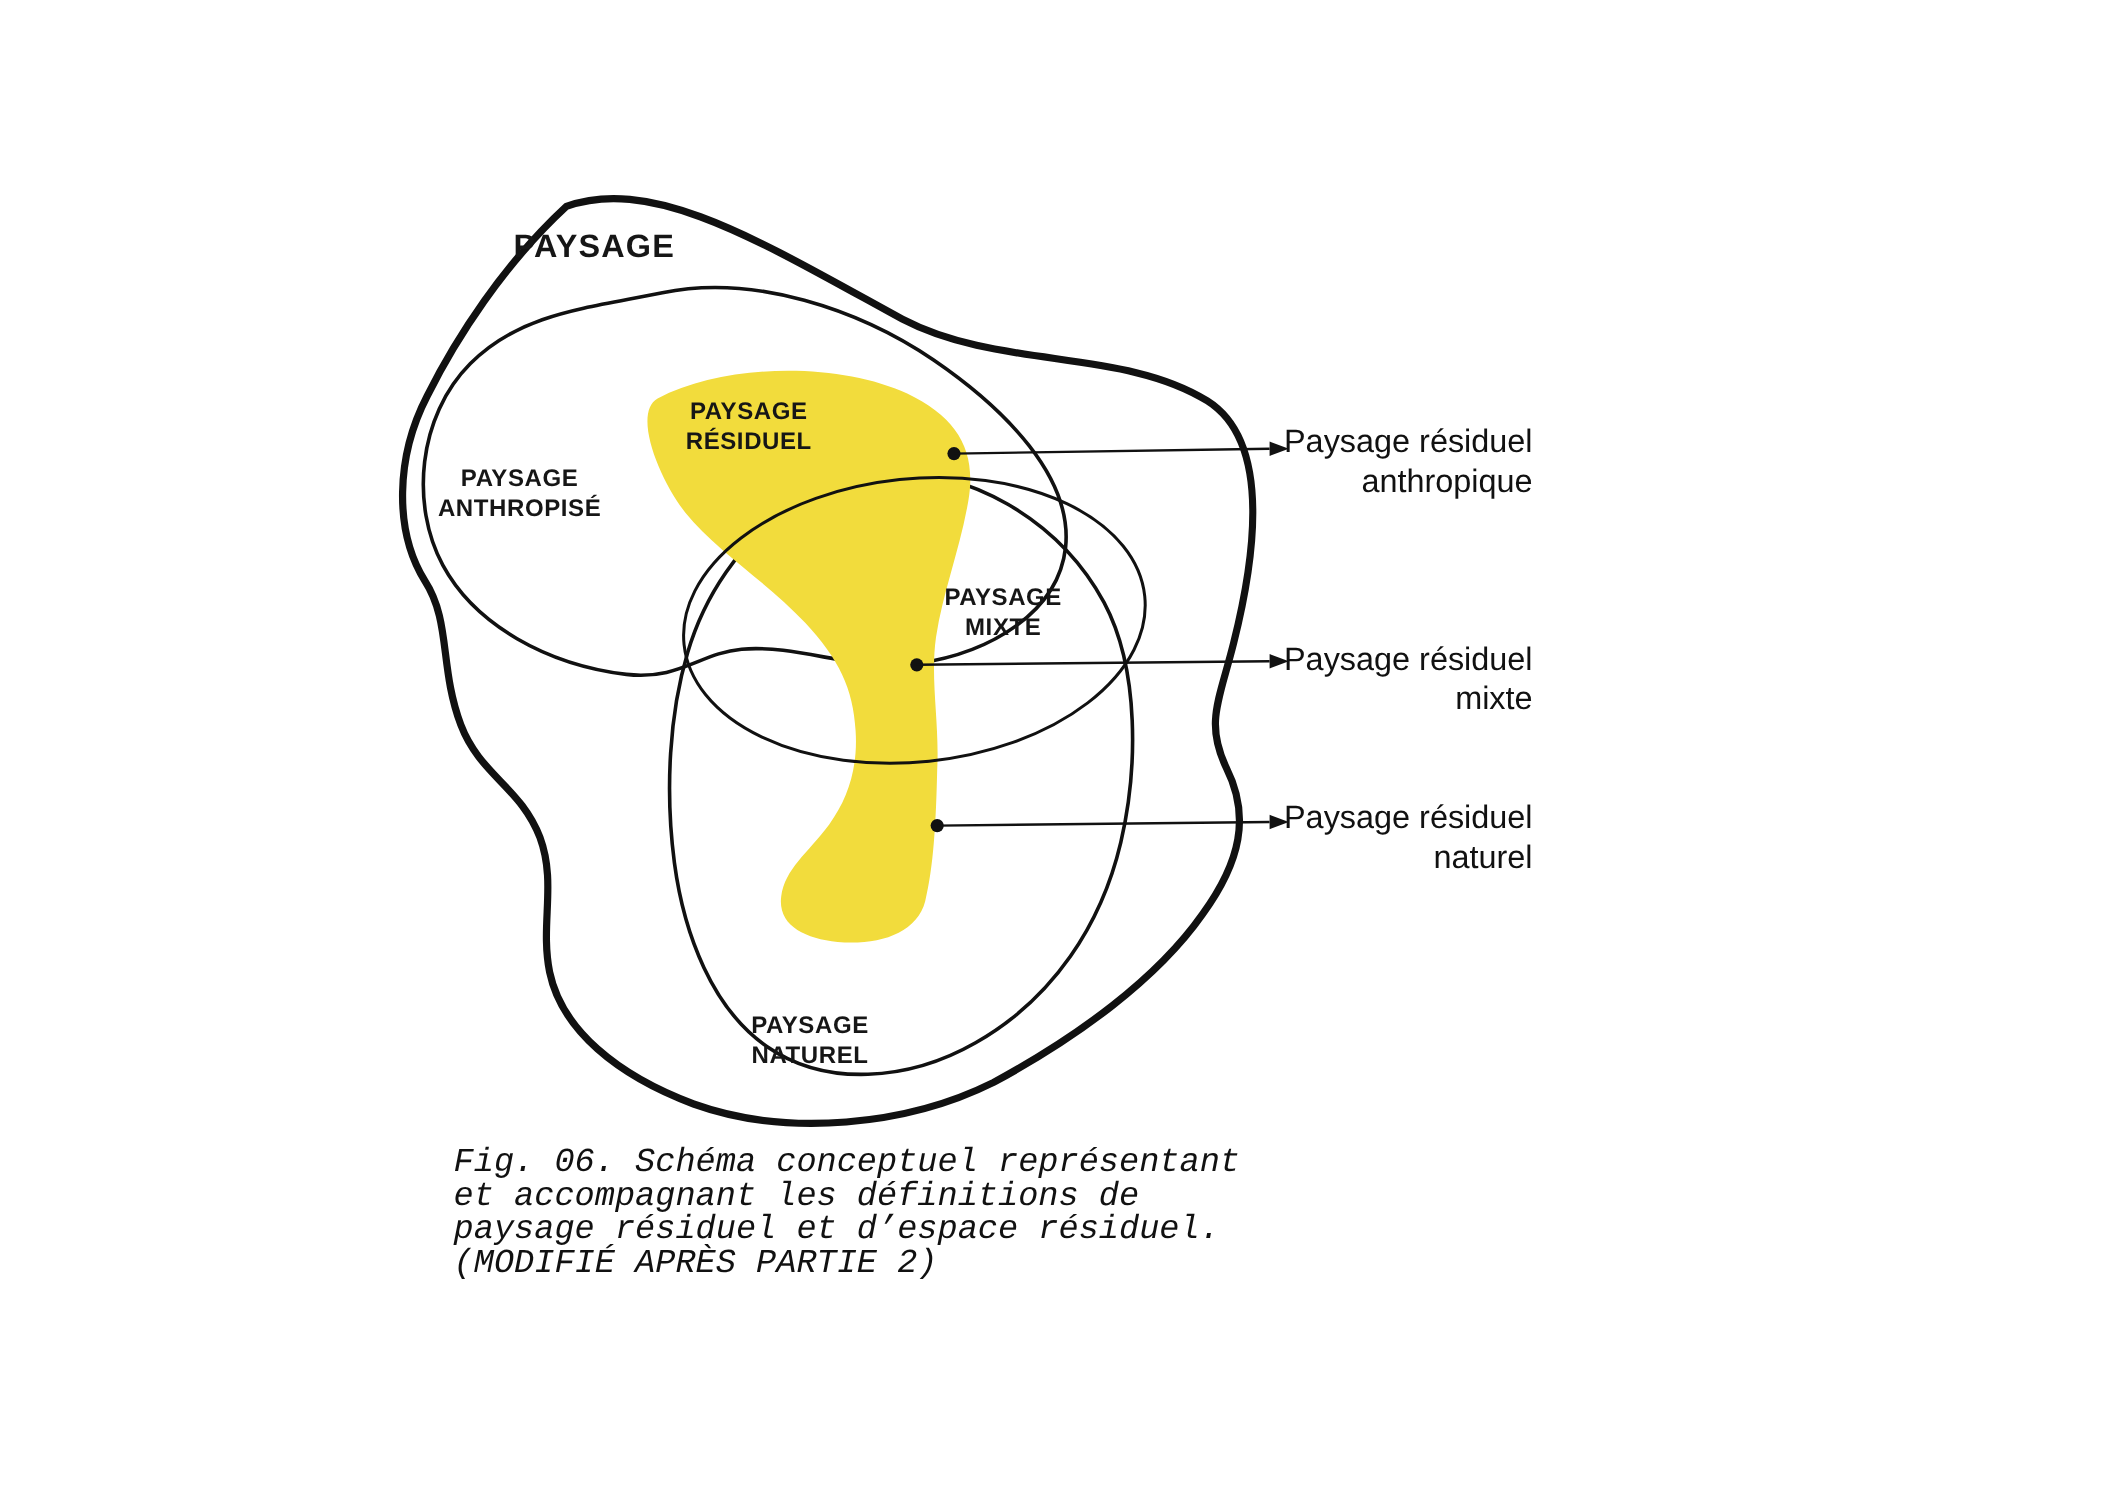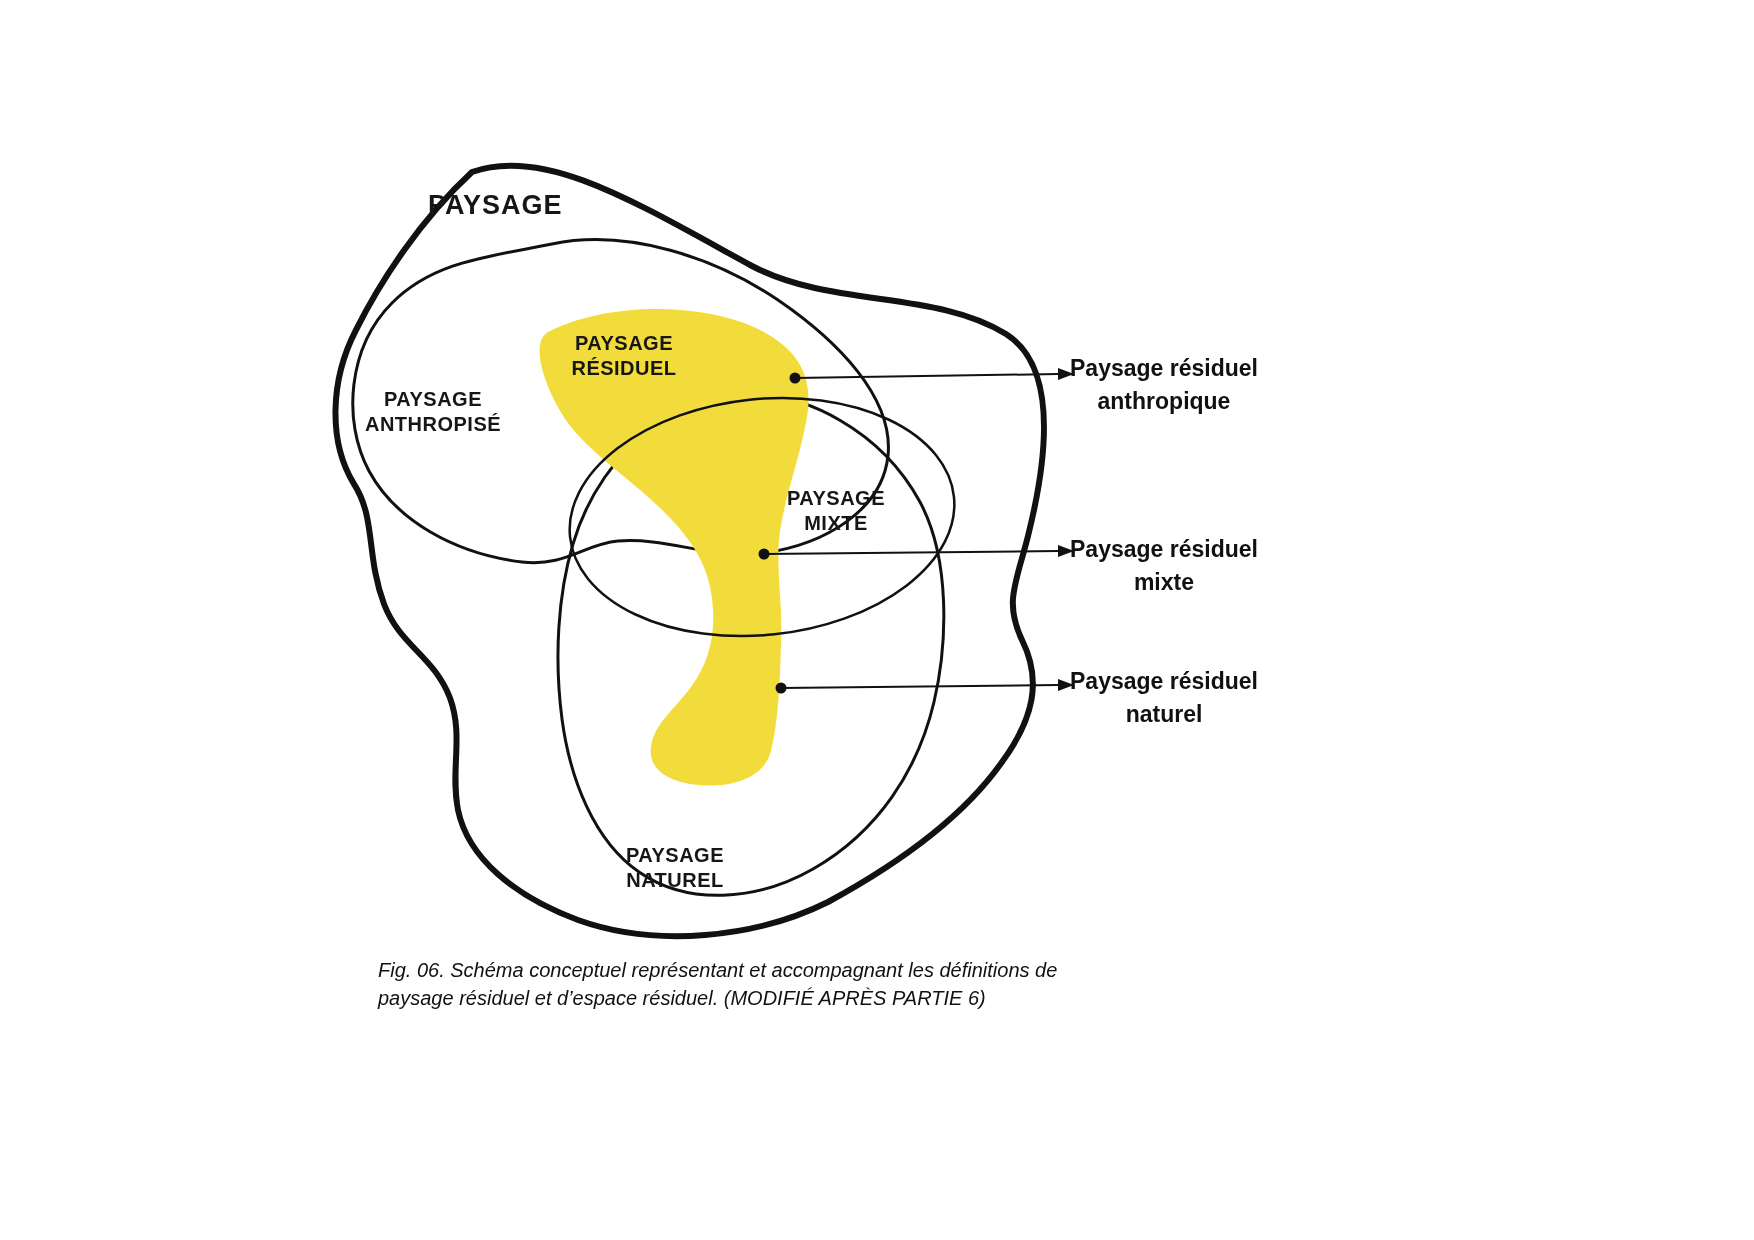--- a/index.html
+++ b/index.html
@@ -31,36 +31,37 @@
     line-height: 25px;
     text-align: center;
     letter-spacing: 0.5px;
   }
   .title-label {
     font-weight: bold;
     font-size: 27px;
     letter-spacing: 1px;
   }
   .callout-label {
-    font-size: 23px;
+    font-size: 27px;
     line-height: 33px;
-    font-weight: 700;
-    text-align: center;
+    font-weight: 400;
+    text-align: right;
     color: #111111;
   }
   .caption {
     position: absolute;
     left: 378px;
     top: 956px;
     width: 680px;
     font-style: italic;
-    font-size: 20px;
+    font-size: 28px;
     line-height: 28px;
     color: #111111;
     font-weight: 500;
+    font-family: Liberation Mono, monospace;
   }
 </style>
 </head>
 <body>
 
 <div class="page">
 
   <svg class="diagram" width="1754" height="1240" viewBox="0 0 1754 1240">
 
     <path d="M 472,172
@@ -165,16 +166,16 @@
     <div>mixte</div>
   </div>
 
   <div class="lbl callout-label" style="left:1070px; top:665px;">
     <div>Paysage résiduel</div>
     <div>naturel</div>
   </div>
 
   <div class="caption">
     <div>Fig. 06. Schéma conceptuel représentant et accompagnant les définitions de</div>
-    <div>paysage résiduel et d’espace résiduel. (MODIFIÉ APRÈS PARTIE 6)</div>
+    <div>paysage résiduel et d’espace résiduel. (MODIFIÉ APRÈS PARTIE 2)</div>
   </div>
 
 </div>
 
 </body></html>

